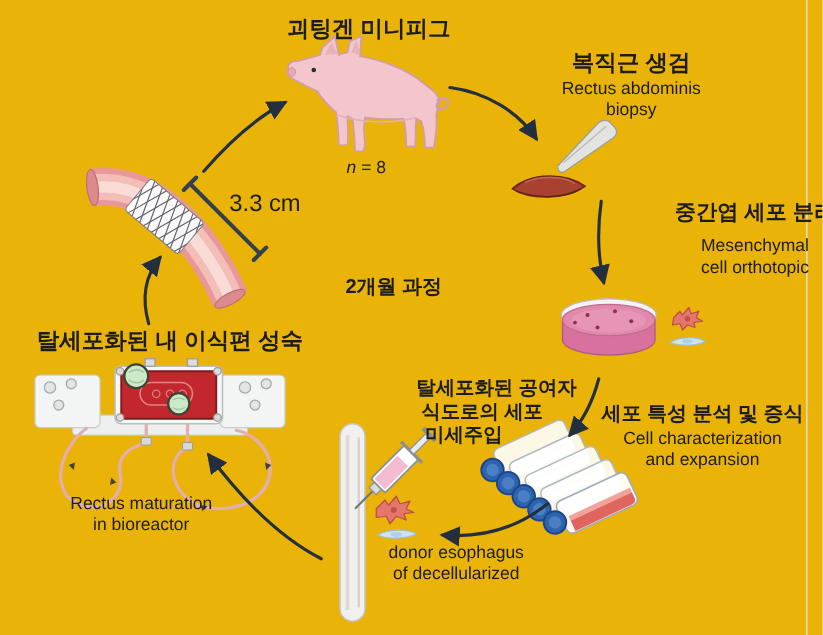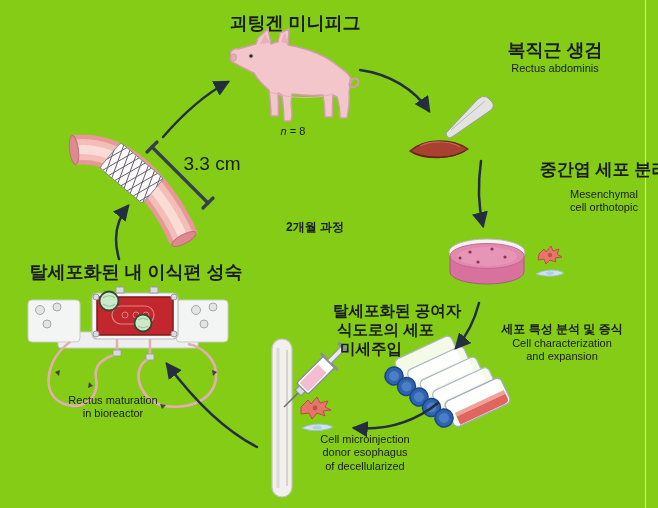--- a/index.html
+++ b/index.html
@@ -1,31 +1,31 @@
 <!DOCTYPE html>
 <html><head>
 <meta charset="utf-8">
 <style>
   html,body{margin:0;padding:0;}
   #fig{
-    position:relative;width:658px;height:508px;background:#84cc16;
+    position:relative;width:658px;height:508px;background:#eab308;
     overflow:hidden;font-family:"Liberation Sans","DejaVu Sans",sans-serif;
   }
   #art{position:absolute;left:0;top:0;}
   .lbl{
     position:absolute;color:#1c1c1c;text-align:center;white-space:nowrap;
     transform:translateX(-50%);line-height:1.22;
   }
   .lbl.left-align{transform:none;text-align:left;}
   .ko{font-weight:700;}
   .ko18{font-size:18px;}
   .ko17{font-size:17px;}
-  .ko16{font-size:12px;}
+  .ko16{font-size:16px;}
   .ko15{font-size:15.5px;}
-  .en17{font-size:11px;font-weight:400;}
+  .en17{font-size:14px;font-weight:400;}
   .it{font-style:italic;}
 </style>
 </head>
 <body>
 
 <div id="fig">
 
   <svg id="art" width="658" height="508" viewBox="0 0 658 508">
     <defs>
       <marker id="ah" viewBox="0 0 10 10" refX="8.5" refY="5" markerWidth="6.5" markerHeight="6.5" orient="auto">
@@ -239,23 +239,24 @@
 
   <div class="lbl ko ko18" style="left:295px;top:13px;">
     <div>괴팅겐 미니피그</div>
   </div>
 
   <div class="lbl en17" style="left:293px;top:125px;">
     <span class="it">n</span><span> = 8</span>
   </div>
 
 
-  <div class="lbl" style="left:555px;top:40px;">
+  <div class="lbl" style="left:505px;top:40px;">
     <div class="ko ko18">복직근 생검</div>
     <div class="en17">Rectus abdominis</div>
+    <div class="en17">biopsy</div>
   </div>
 
   <div class="lbl" style="left:564px;top:160px;margin-left:40px;">
     <div class="ko ko17">중간엽 세포 분리</div>
     <div class="en17" style="margin-top:7px;">Mesenchymal</div>
     <div class="en17">cell orthotopic</div>
   </div>
 
   <div class="lbl left-align" style="left:333px;top:302px;">
     <div class="ko ko15">탈세포화된 공여자</div>
@@ -263,21 +264,20 @@
     <div class="ko ko15" style="margin-left:7px;">미세주입</div>
   </div>
 
   <div class="lbl" style="left:562px;top:322px;">
     <div class="ko ko16">세포 특성 분석 및 증식</div>
     <div class="en17">Cell characterization</div>
     <div class="en17">and expansion</div>
   </div>
 
   <div class="lbl" style="left:365px;top:433px;">
-    <div class="en17">Cell microinjection</div>
     <div class="en17">donor esophagus</div>
     <div class="en17">of decellularized</div>
   </div>
 
   <div class="lbl ko ko18" style="left:136px;top:262px;">
     <div>탈세포화된 내 이식편 성숙</div>
   </div>
 
   <div class="lbl" style="left:113px;top:394px;">
     <div class="en17">Rectus maturation</div>

